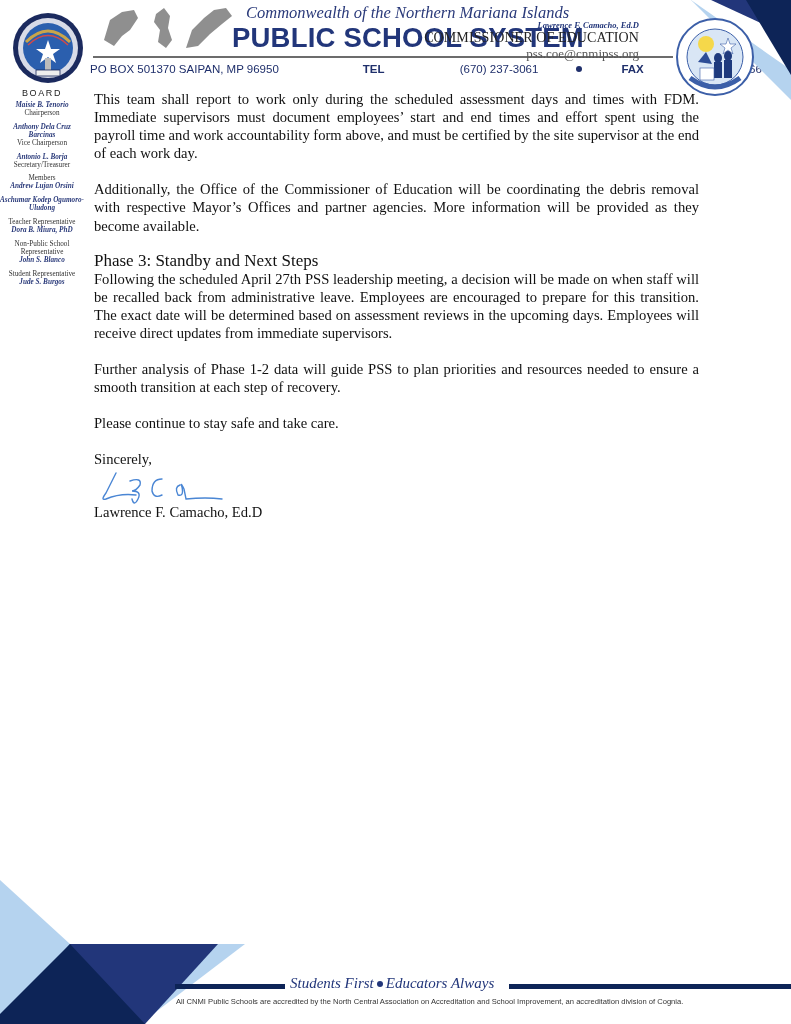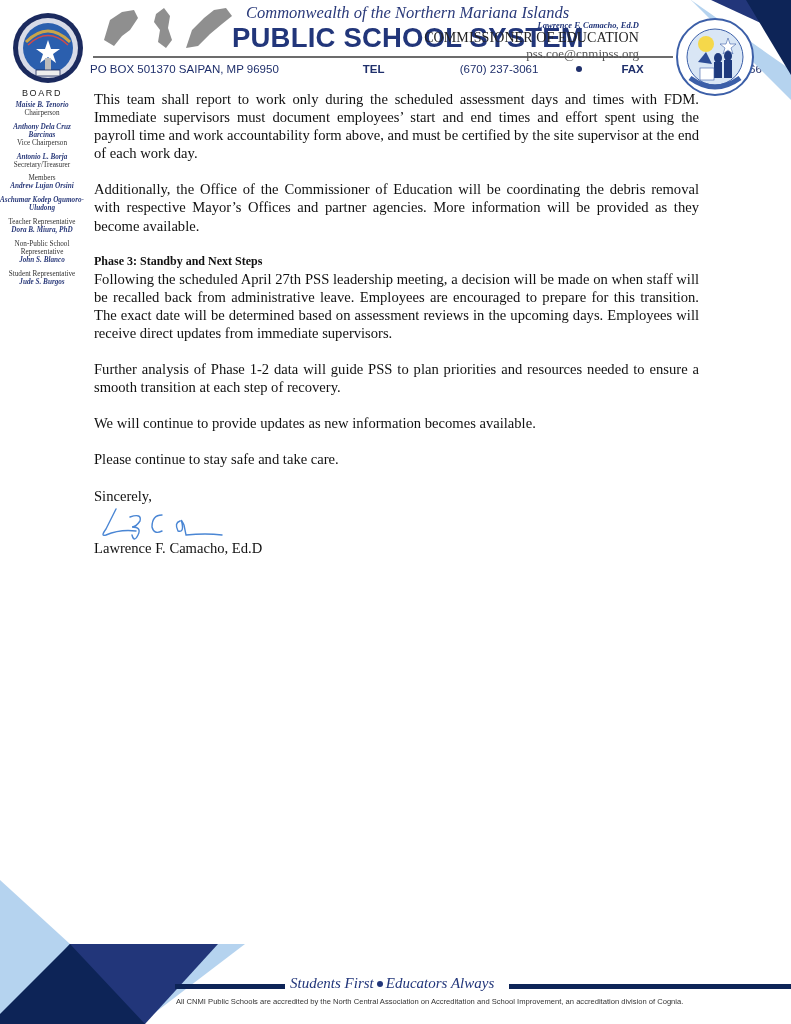--- a/index.html
+++ b/index.html
@@ -33,21 +33,21 @@
   
   .board { position: absolute; left: 0; top: 88px; width: 84px; text-align: center; font-family: "Liberation Serif", serif; }
   .board-title { font-family: "Liberation Sans", sans-serif; font-size: 9px; letter-spacing: 1.6px; color: #222; margin-bottom: 4px; }
   .board-entry { margin-bottom: 6px; line-height: 1.1; }
   .board-entry .role { font-size: 7.2px; color: #333; }
   .board-entry .nm { font-size: 7.2px; font-style: italic; font-weight: bold; color: #2a3a7a; }
 
   
   .content { position: absolute; left: 94px; top: 90px; width: 605px; font-size: 14.6px; line-height: 18.1px; color: #111; }
   .content p { text-align: justify; margin-bottom: 18px; }
-  .content h3 { font-size: 12px; font-weight: bold; margin-top: -1px; }
+  .content h3 { font-size: 17px; font-weight: normal; margin-top: -1px; }
   .closing { margin-bottom: 0 !important; }
   .signature { display: block; width: 130px; height: 38px; margin: 0 0 0 2px; }
 
   
   .footer-shapes { position: absolute; left: 0; top: 880px; width: 300px; height: 144px; }
   .footer-bar-left { position: absolute; left: 175px; top: 984px; width: 110px; height: 5px; background: #0d2457; }
   .footer-motto { position: absolute; left: 290px; top: 975px; font-style: italic; font-size: 15px; color: #22367a; font-family: "Liberation Serif", serif; white-space: nowrap; display: flex; align-items: center; }
   .motto-dot { display: inline-block; width: 6px; height: 6px; border-radius: 50%; background: #22367a; margin: 0 3px; }
   .footer-bar-right { position: absolute; left: 509px; top: 984px; width: 282px; height: 5px; background: #0d2457; }
   .accreditation { position: absolute; left: 176px; top: 997px; font-family: "Liberation Sans", sans-serif; font-size: 7.6px; color: #333; white-space: nowrap; }
@@ -153,21 +153,20 @@
     <div class="nm">Jude S. Burgos</div>
   </div>
 </div>
 
 <div class="content">
   <p>This team shall report to work only during the scheduled assessment days and times with FDM. Immediate supervisors must document employees’ start and end times and effort spent using the payroll time and work accountability form above, and must be certified by the site supervisor at the end of each work day.</p>
   <p>Additionally, the Office of the Commissioner of Education will be coordinating the debris removal with respective Mayor’s Offices and partner agencies. More information will be provided as they become available.</p>
   <h3>Phase 3: Standby and Next Steps</h3>
   <p>Following the scheduled April 27th PSS leadership meeting, a decision will be made on when staff will be recalled back from administrative leave. Employees are encouraged to prepare for this transition. The exact date will be determined based on assessment reviews in the upcoming days. Employees will receive direct updates from immediate supervisors.</p>
   <p>Further analysis of Phase 1-2 data will guide PSS to plan priorities and resources needed to ensure a smooth transition at each step of recovery.</p>
-  <p>We will continue to provide updates as new information becomes available.</p>
   <p>Please continue to stay safe and take care.</p>
   <p class="closing">Sincerely,</p>
   <svg class="signature" viewBox="0 0 130 38">
     <path d="M20 4 L10 24 Q4 32 10 30 Q24 24 40 26 M34 12 Q46 8 44 16 Q40 22 36 22 Q46 22 42 30 Q38 38 36 30 M66 10 Q56 10 56 22 Q58 30 66 26 M84 16 Q78 18 82 26 Q88 28 86 18 Q84 12 88 20 L90 30 Q110 28 126 30" stroke="#4a86d4" stroke-width="1.4" fill="none" stroke-linecap="round"></path>
   </svg>
   <p style="margin-top:-4px;">Lawrence F. Camacho, Ed.D</p>
 </div>
 
 <svg class="footer-shapes" viewBox="0 0 300 144">
   <polygon points="0,0 0,144 140,144 245,64 70,64" fill="#b5d3ef"></polygon>

